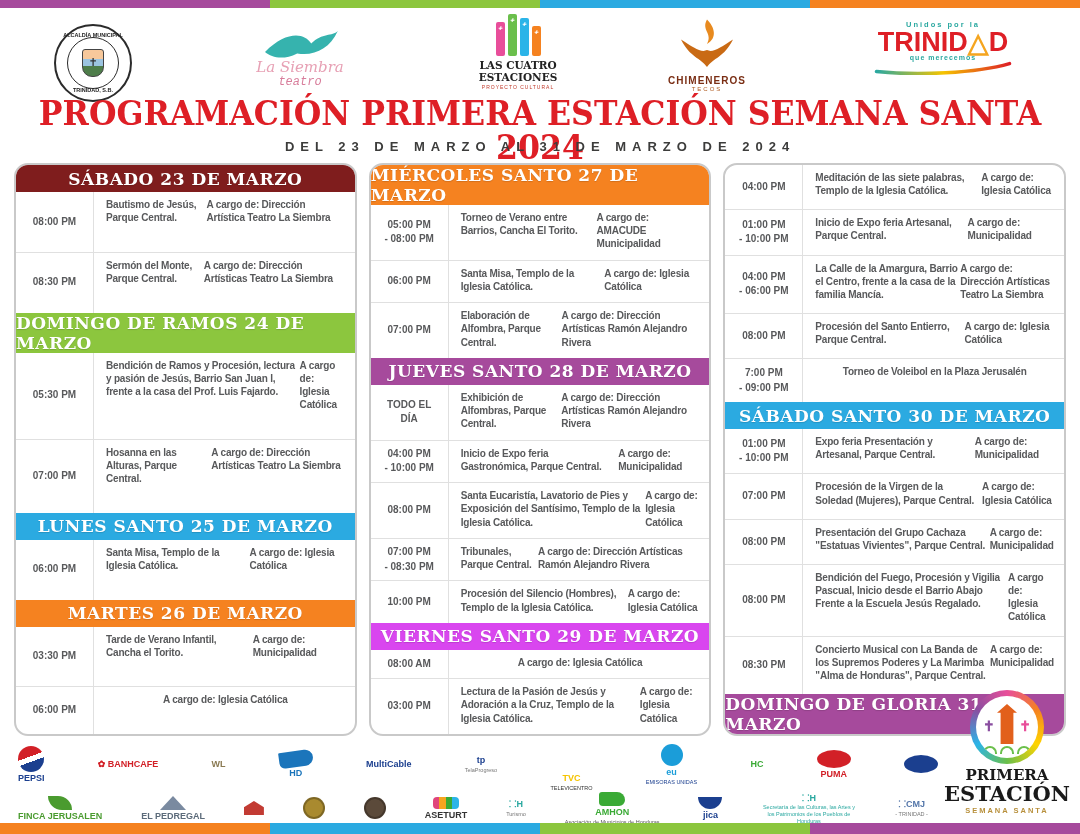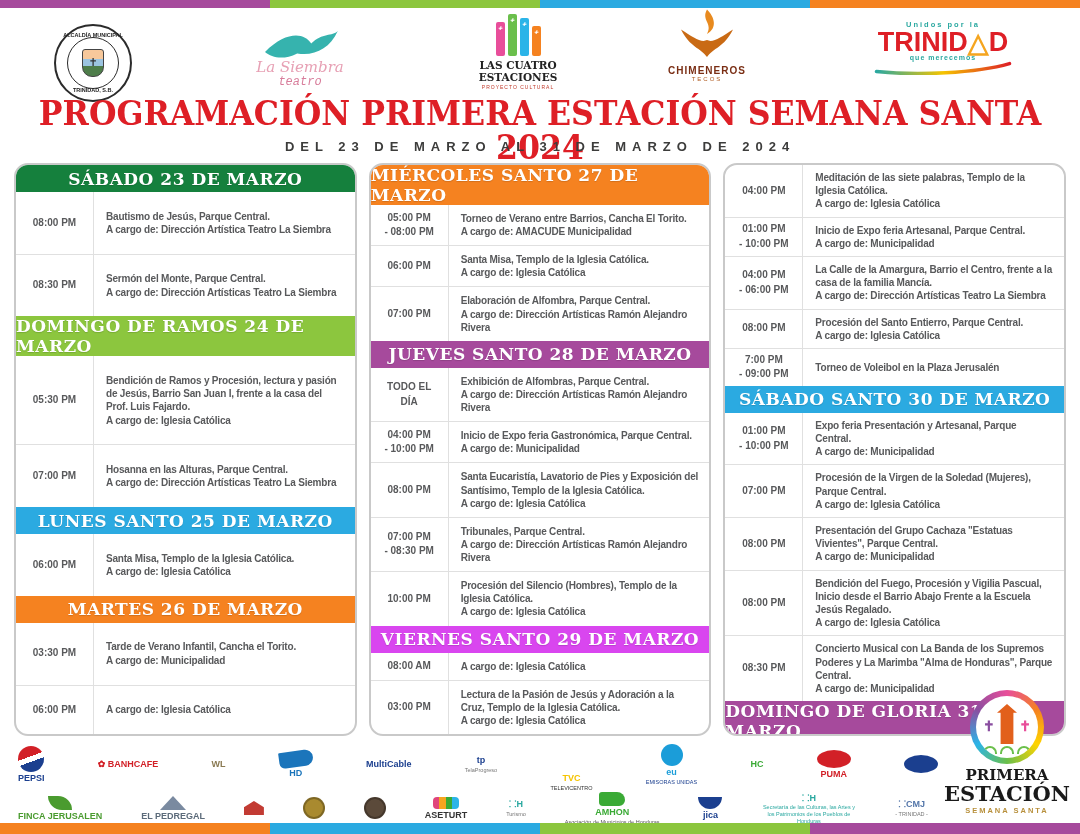--- a/index.html
+++ b/index.html
@@ -37,21 +37,21 @@
      margin-top:-6px;line-height:1;}
   .siembra-sub{font-family:Liberation Mono, monospace;font-style:italic;color:#d87d9b;font-size:12px;}
   #logo-estaciones{left:468px;top:6px;width:100px;height:92px;}
   .estaciones-bars{display:flex;justify-content:center;align-items:flex-end;gap:3px;height:42px;}
   .estaciones-bars i{display:block;width:9px;border-radius:2px;position:relative;}
   .estaciones-bars i:after{content:"✚";position:absolute;top:3px;left:50%;transform:translateX(-50%);
      color:#fff;font-size:5px;}
   .estaciones-name{font-family:"DejaVu Serif",serif;font-weight:bold;color:#222;font-size:10.5px;
      line-height:1.15;margin-top:3px;}
   .estaciones-sub{color:#c03a2b;font-size:5px;letter-spacing:1px;margin-top:1px;}
-  #logo-chimeneros{left:652px;top:0;width:110px;height:88px;text-align:center;}
+  #logo-chimeneros{left:652px;top:10px;width:110px;height:88px;text-align:center;}
   .chimeneros-name{color:#7a2e14;font-size:10px;font-weight:bold;letter-spacing:1px;margin-top:1px;}
   .chimeneros-sub{color:#b05a1e;font-size:6px;letter-spacing:2px;}
   #logo-trinidad{left:858px;top:12px;width:170px;height:78px;}
   .trinidad-pre{color:#2aa8a0;font-size:7.5px;font-weight:bold;letter-spacing:2px;}
   .trinidad-main{color:#DE1F26;font-weight:bold;font-size:27px;line-height:1;
      font-family:"Liberation Sans",sans-serif;}
   .trinidad-main .tri{display:inline-block;color:#f5a51f;transform:translateY(1px);}
   .trinidad-post{color:#2aa8a0;font-size:7px;font-weight:bold;letter-spacing:1px;margin-top:-2px;}
   
   #columns{position:absolute;top:163px;left:14px;width:1052px;height:573px;display:flex;gap:12px;}
@@ -59,21 +59,21 @@
      display:flex;flex-direction:column;}
   .day-header{flex:0 0 27px;display:flex;align-items:center;justify-content:center;color:#fff;
      font-family:"DejaVu Serif","Liberation Serif",serif;font-weight:bold;font-size:17px;
      letter-spacing:.5px;text-shadow:0 1px 1px rgba(0,0,0,.15);}
   .events{display:flex;flex-direction:column;}
   .event-row{flex:1 1 auto;display:flex;align-items:stretch;}
   .event-row + .event-row{border-top:1px solid #e0e0e0;}
   .event-time{flex:0 0 78px;display:flex;align-items:center;justify-content:center;text-align:center;
      font-weight:bold;color:#58595b;font-size:10px;white-space:pre-line;border-right:1px solid #e0e0e0;
      padding:4px 2px;line-height:1.45;}
-  .event-desc{flex:1;display:flex;flex-direction:column;justify-content:center;padding:6px 10px 6px 12px;
+  .event-desc{flex:1;display:flex;justify-content:center;padding:6px 10px 6px 12px;
      color:#58595b;font-weight:bold;font-size:10px;line-height:1.32;letter-spacing:-.2px;}
   
   .sponsor-row{position:absolute;left:18px;display:flex;align-items:center;justify-content:space-between;}
   #sponsor-row-1{top:742px;width:920px;height:46px;}
   #sponsor-row-2{top:792px;width:910px;height:34px;}
   .sponsor{display:flex;flex-direction:column;align-items:center;justify-content:center;text-align:center;
      max-width:95px;}
   .sponsor .slabel{font-weight:bold;font-size:9px;line-height:1.05;}
   .sponsor .ssub{font-size:5.5px;color:#777;line-height:1.2;margin-top:1px;}
   .shape{display:block;margin-bottom:2px;}
@@ -174,21 +174,21 @@
         <path d="M4 12 C50 17 118 14 156 3" stroke="url(#swg)" stroke-width="4" fill="none" stroke-linecap="round"></path>
       </svg>
     </div>
 
     <div class="poster-title"><span>PROGRAMACIÓN PRIMERA ESTACIÓN SEMANA SANTA 2024</span></div>
     <div class="poster-subtitle">DEL 23 DE MARZO AL 31 DE MARZO DE 2024</div>
   </div>
 
   <div id="columns">
       <div class="column-card">
-        <div class="day-header" style="background: #15803d;">SÁBADO 23 DE MARZO</div>
+        <div class="day-header" style="background: #7f1d1d;">SÁBADO 23 DE MARZO</div>
         <div class="events" style="flex: 2 1 auto;">
           <div class="event-row">
             <div class="event-time">08:00 PM</div>
             <div class="event-desc">
               <div class="desc-main">Bautismo de Jesús, Parque Central.</div>
               <div class="desc-cargo">A cargo de: Dirección Artística Teatro La Siembra</div>
             </div>
           </div>
           <div class="event-row">
             <div class="event-time">08:30 PM</div>

